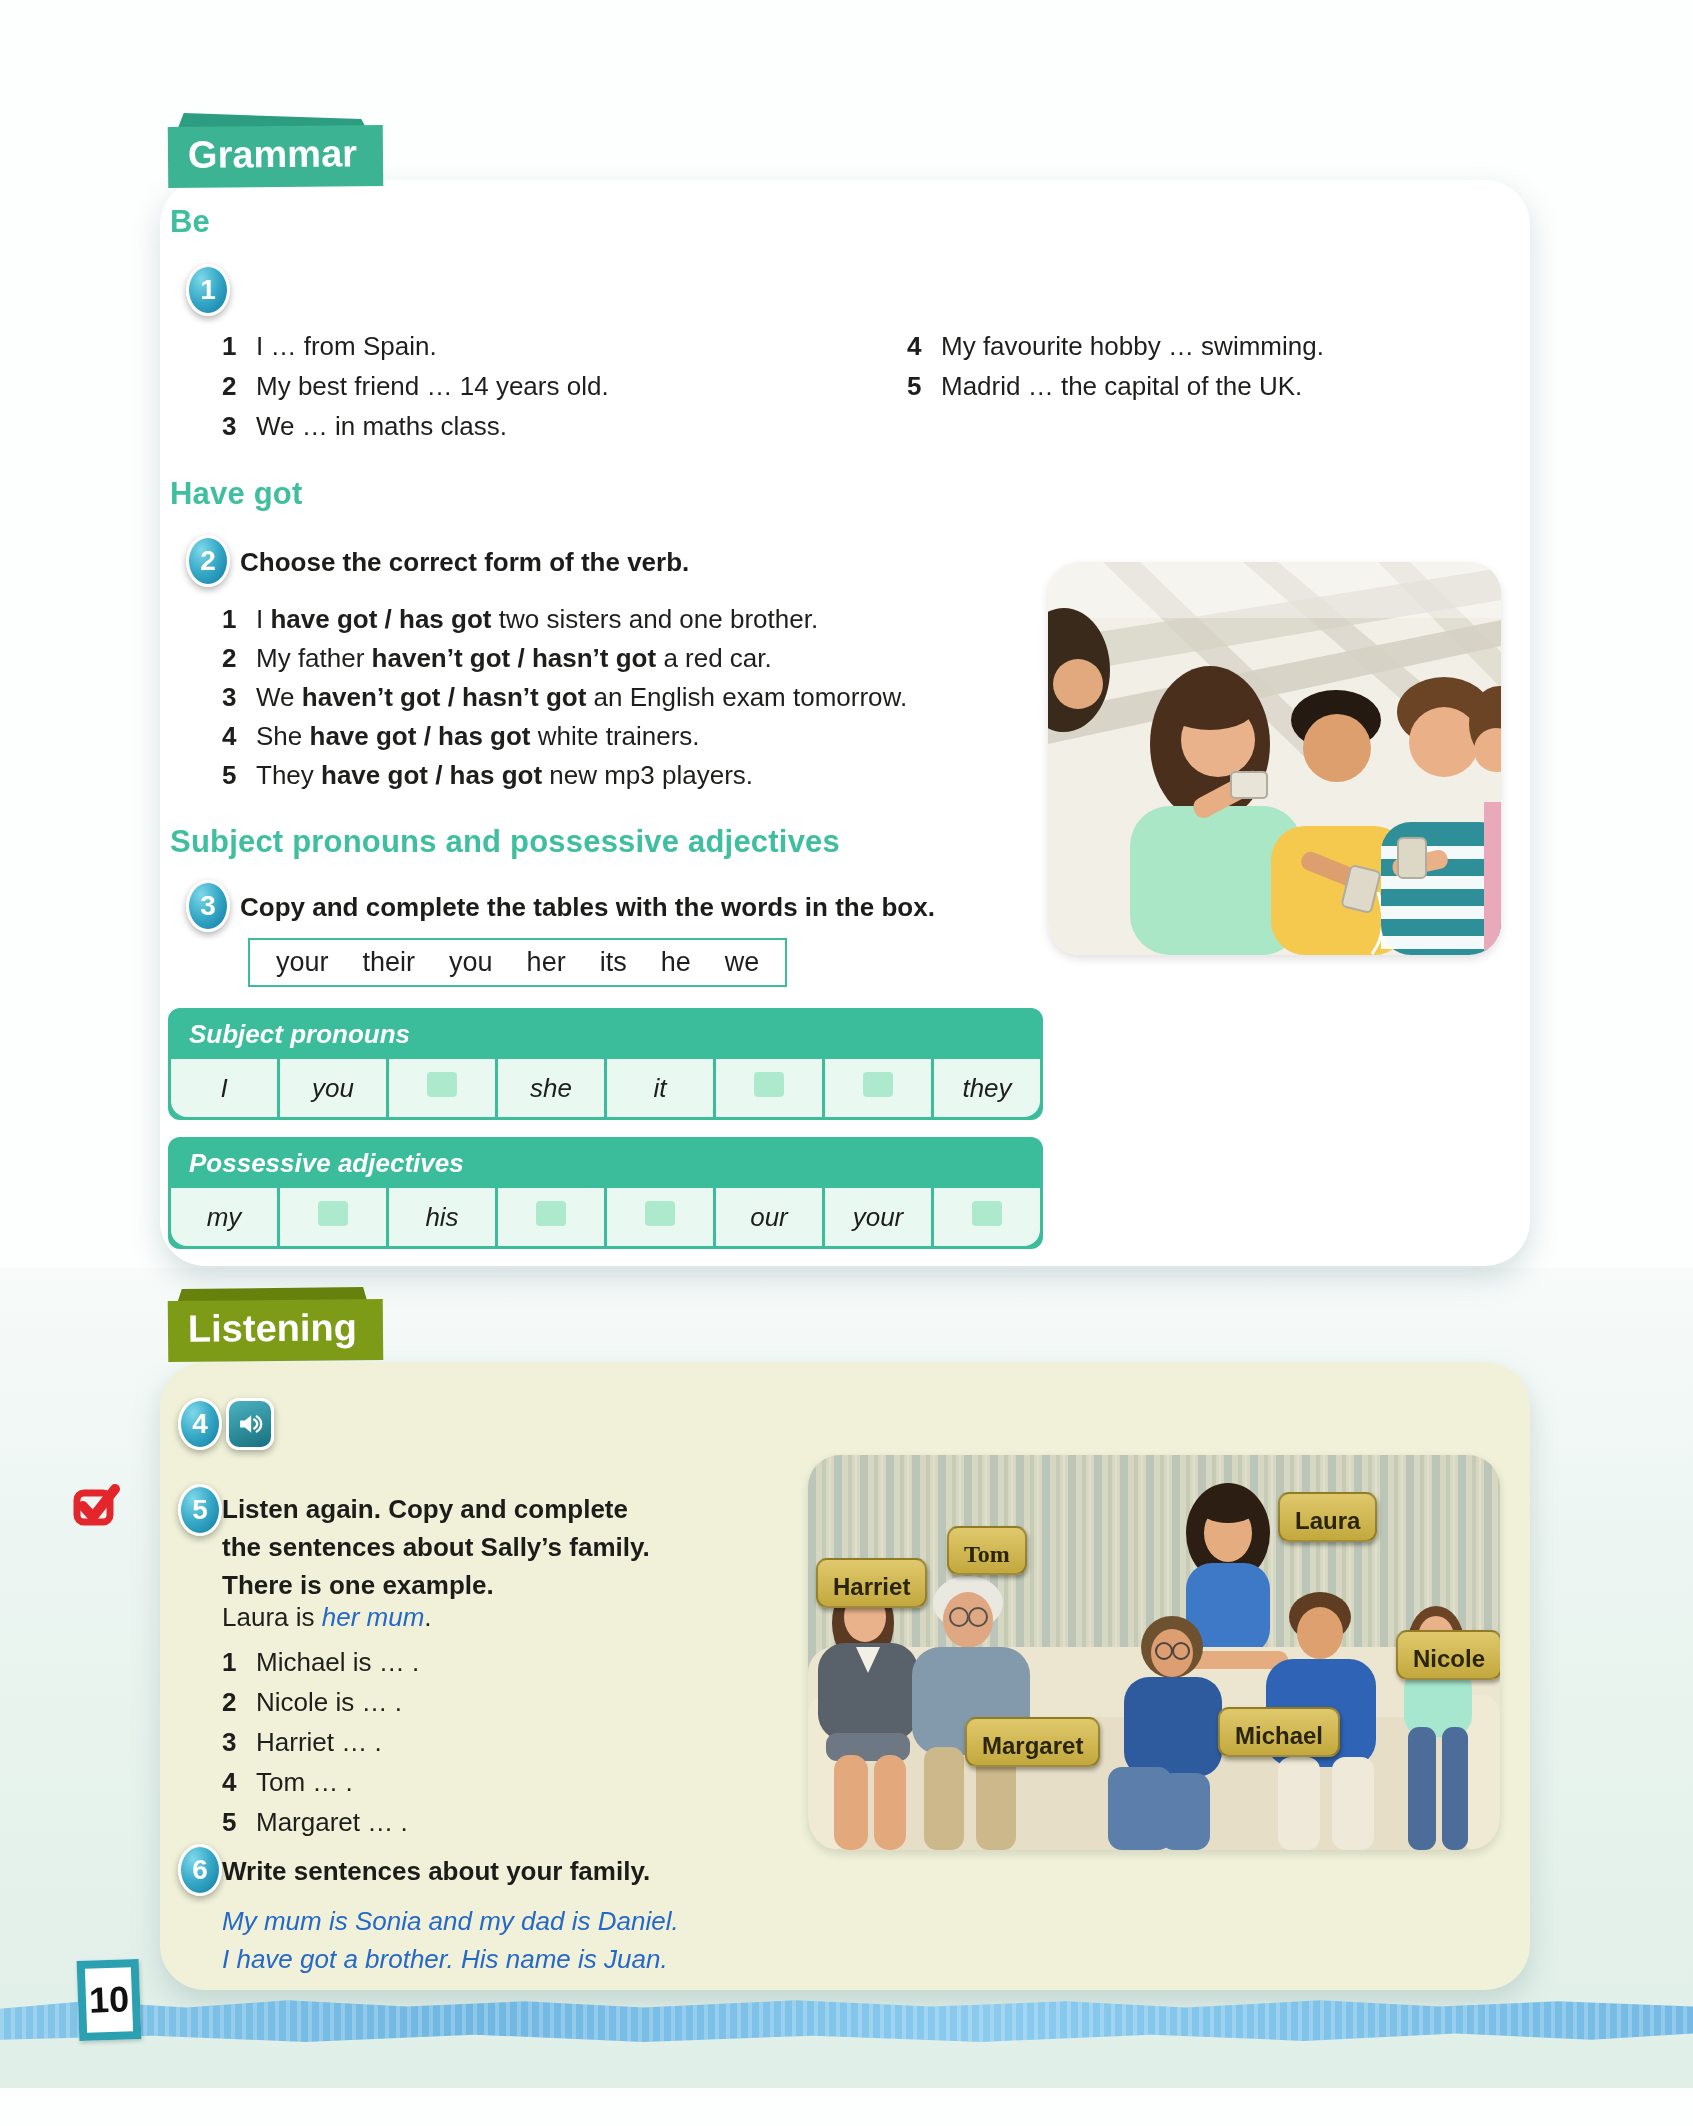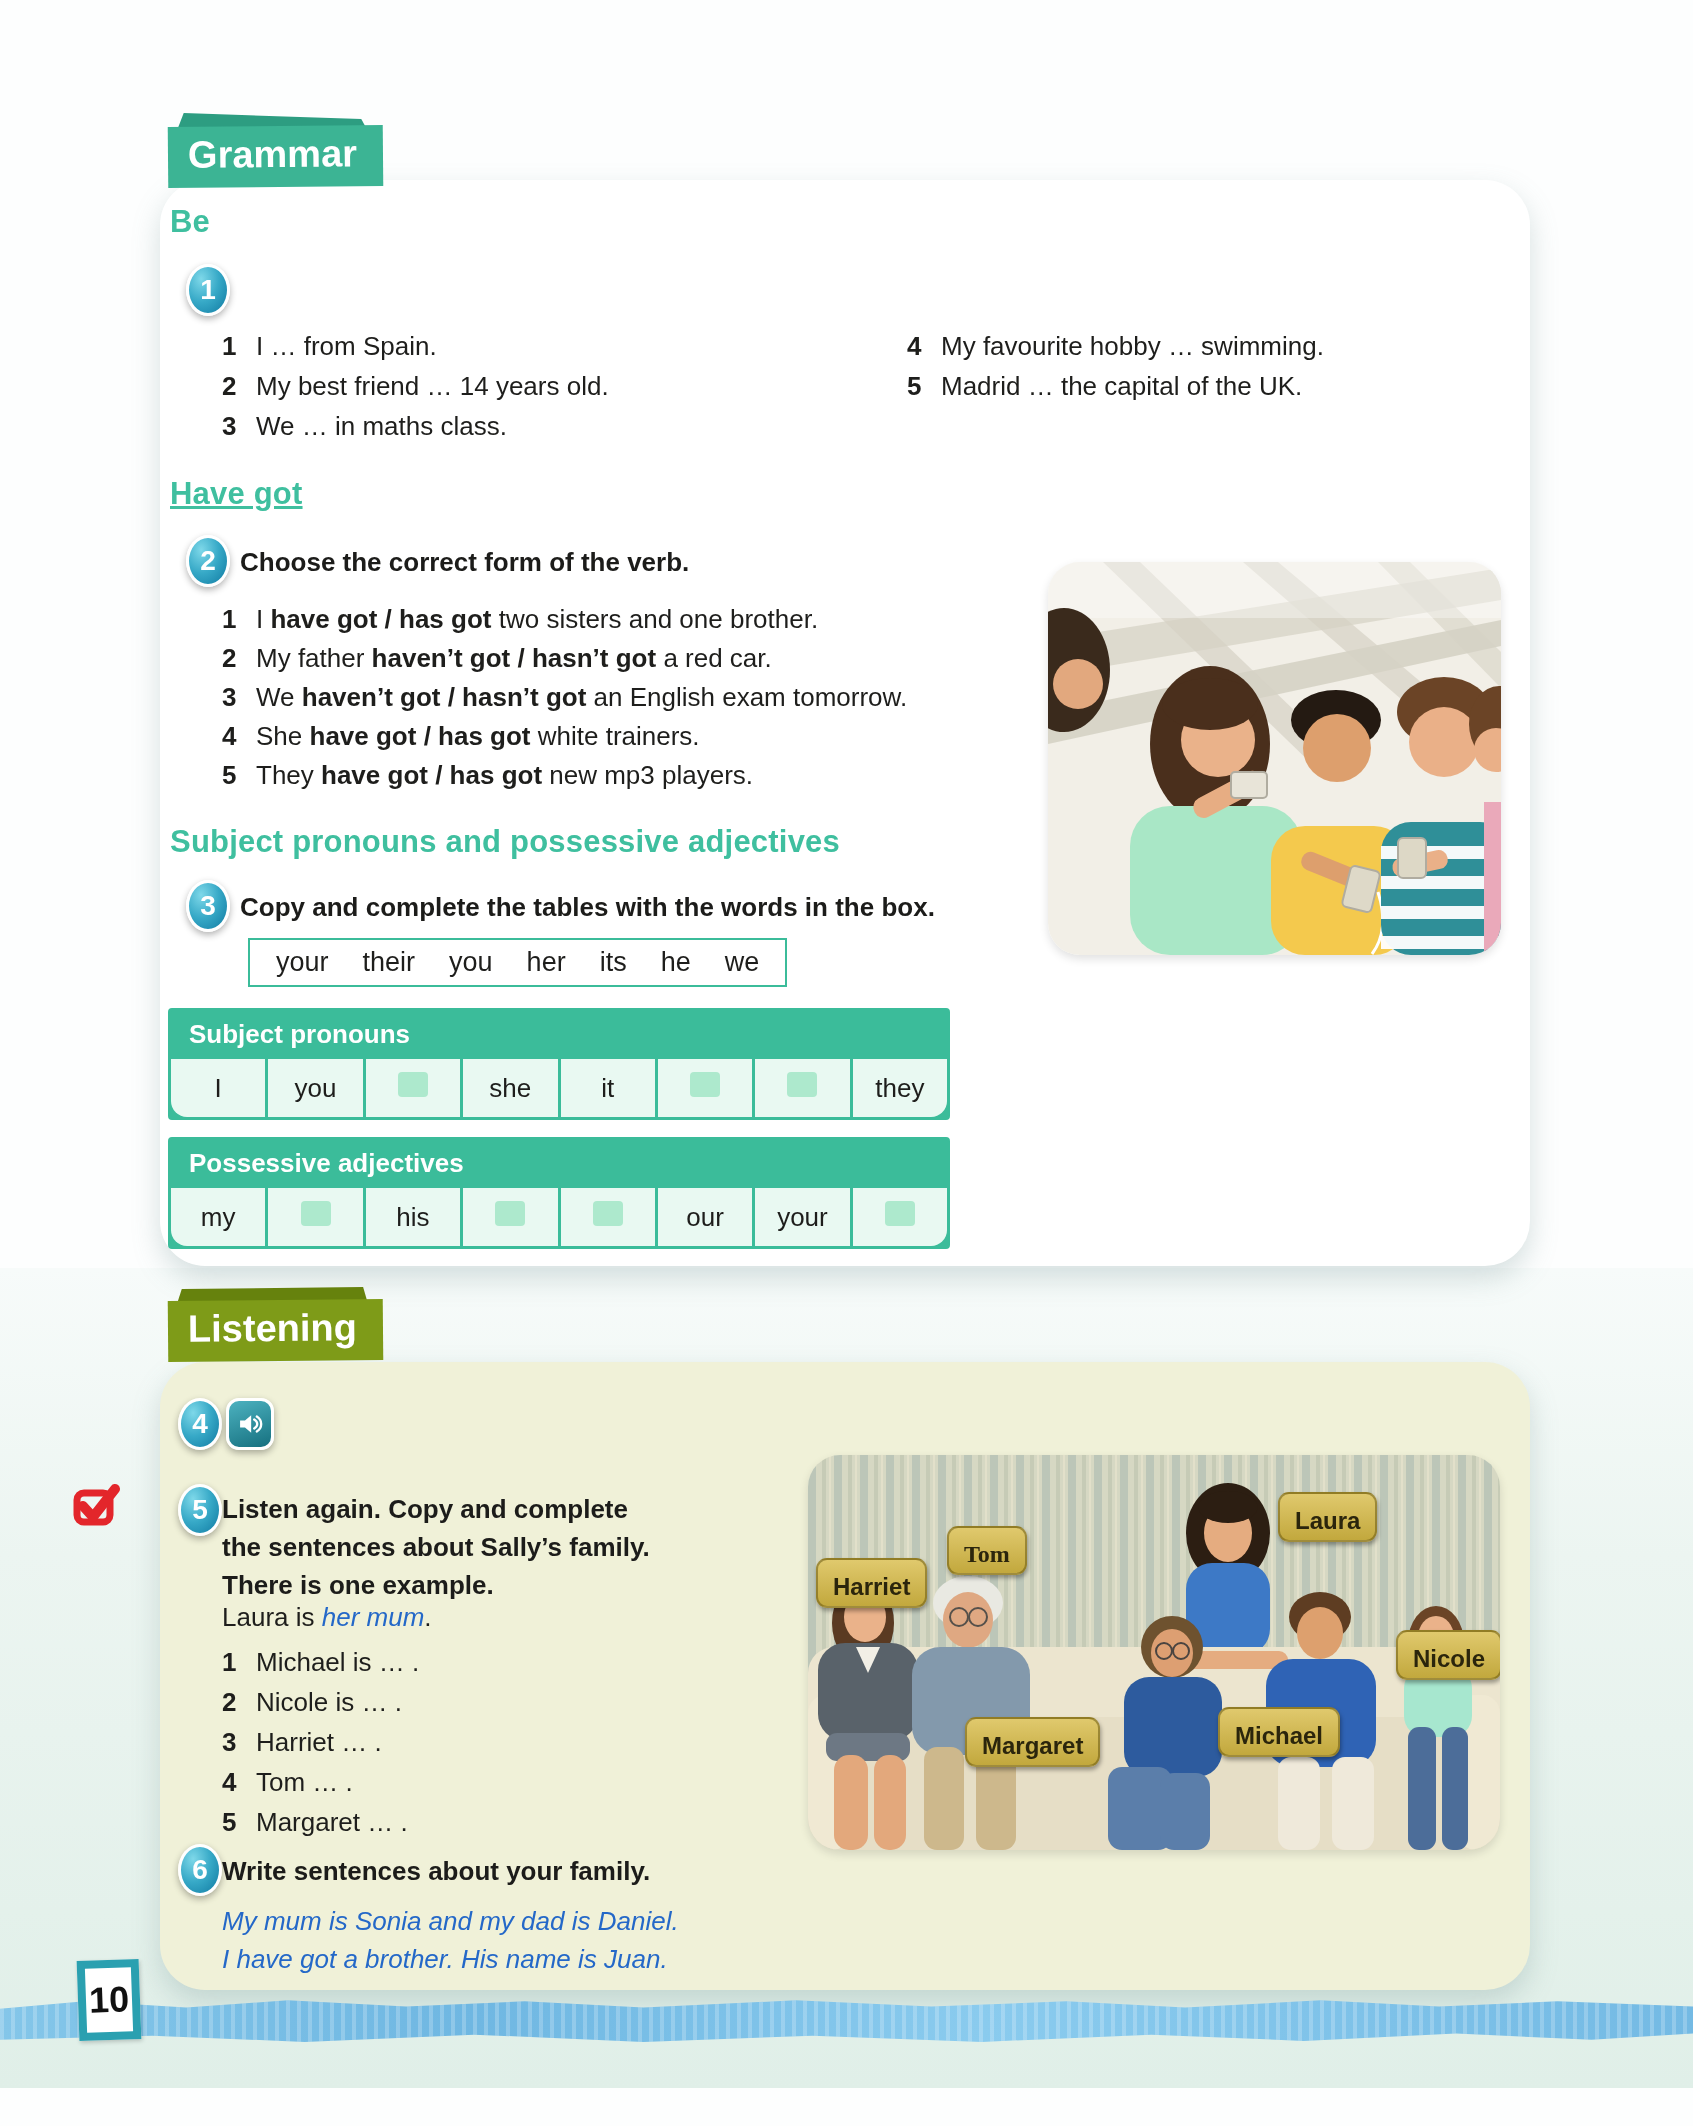--- a/index.html
+++ b/index.html
@@ -44,22 +44,22 @@
   .ex-item { display:flex; height:40px; align-items:center; font-size:26px; color:#1e1e1c; }
   .ex-item .num { width:34px; font-weight:bold; flex:0 0 34px; }
   .ex-item b { white-space:pre; }
   .ex-item span.t { white-space:pre; }
 
   
   .word-box { position:absolute; display:flex; gap:34px; align-items:center;
     border:2px solid #3bbc9a; background:#fff; padding:7px 26px; font-size:27px; color:#1e1e1c; }
 
   
-  .ptable { position:absolute; width:782px; border-radius:4px; background:#3bbc9a;
-    border:3px solid #3bbc9a; overflow:hidden; }
+  .ptable { position:absolute; width:875px; border-radius:12px; background:#3bbc9a;
+    border:3px solid #3bbc9a; overflow:hidden;font-style:italic; }
   .ptable .ttitle { color:#fff; font-weight:bold; font-size:26px; padding:8px 0 9px 18px; }
   .ptable .trow { display:flex; background:#3bbc9a; }
   .ptable .tcell { flex:1 1 0; height:58px; background:#e9f9f2; border-left:3px solid #3bbc9a;
     display:flex; align-items:center; justify-content:center; font-size:26px; color:#1e1e1c; }
   .ptable .tcell:first-child { border-left:none; }
   .ptable .trow .tcell:first-child { border-bottom-left-radius:16px; }
   .ptable .trow .tcell:last-child { border-bottom-right-radius:16px; }
   .ptable .tcell span:empty::before { content:""; display:inline-block; width:30px; height:25px;
     background:#ade9cd; border-radius:4px; }
 
@@ -126,21 +126,21 @@
       <div class="ex-item">
         <span class="num">4</span>
         <span class="t">My favourite hobby … swimming.</span>
       </div>
       <div class="ex-item">
         <span class="num">5</span>
         <span class="t">Madrid … the capital of the UK.</span>
       </div>
     </div>
 
-    <div class="teal-heading" style="left:10px; top:296px;text-decoration:underline;">Have got</div>
+    <div class="teal-heading" style="left:10px; top:296px;">Have got</div>
 
     <div class="badge" style="left:26px; top:355px;">
       <span>2</span>
     </div>
     <div class="instr" style="left:80px; top:367px;">Choose the correct form of the verb.</div>
 
     <div class="items" style="left:62px; top:420px;">
       <div class="ex-item" style="height:39px;">
         <span class="num">1</span>
         <span class="t">I </span>

